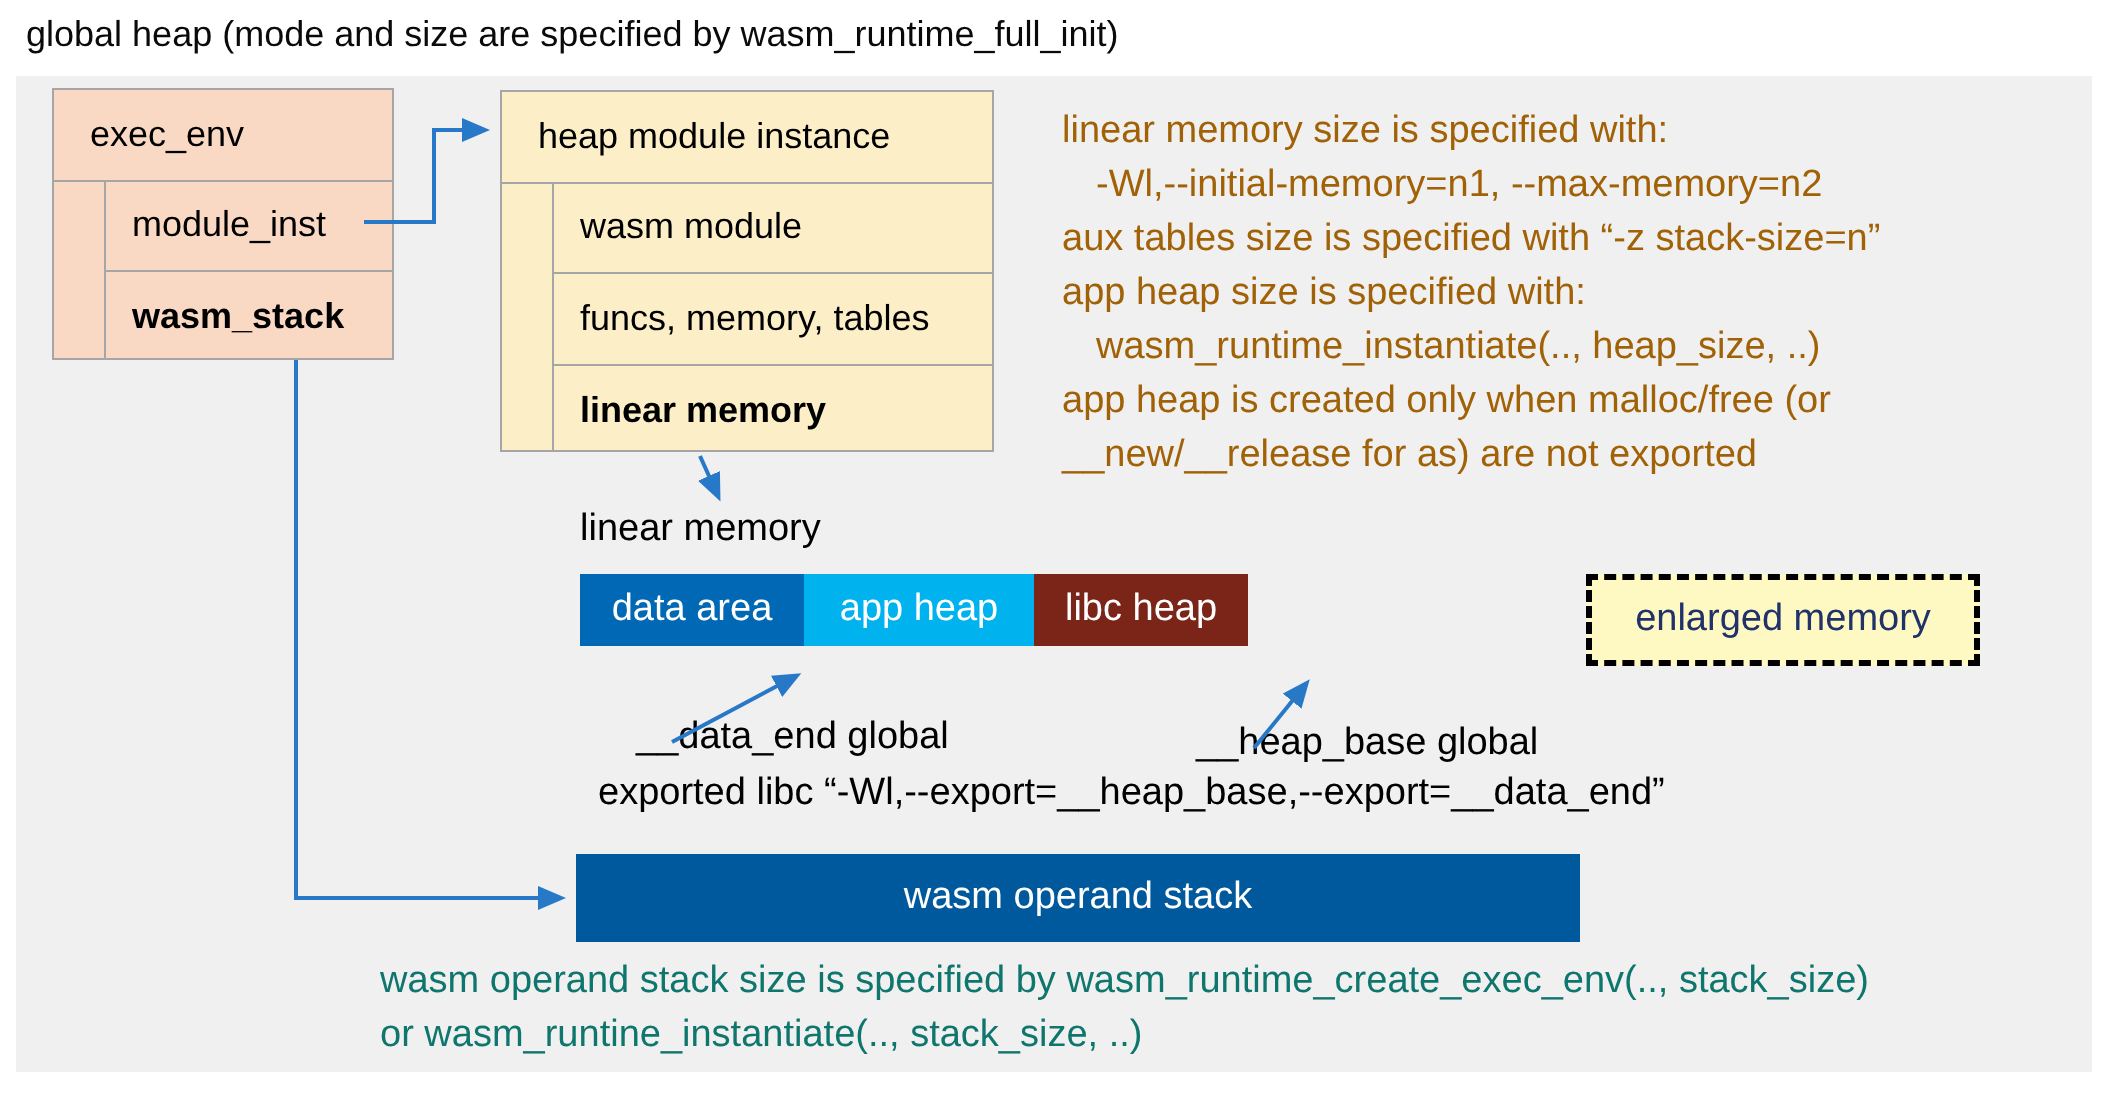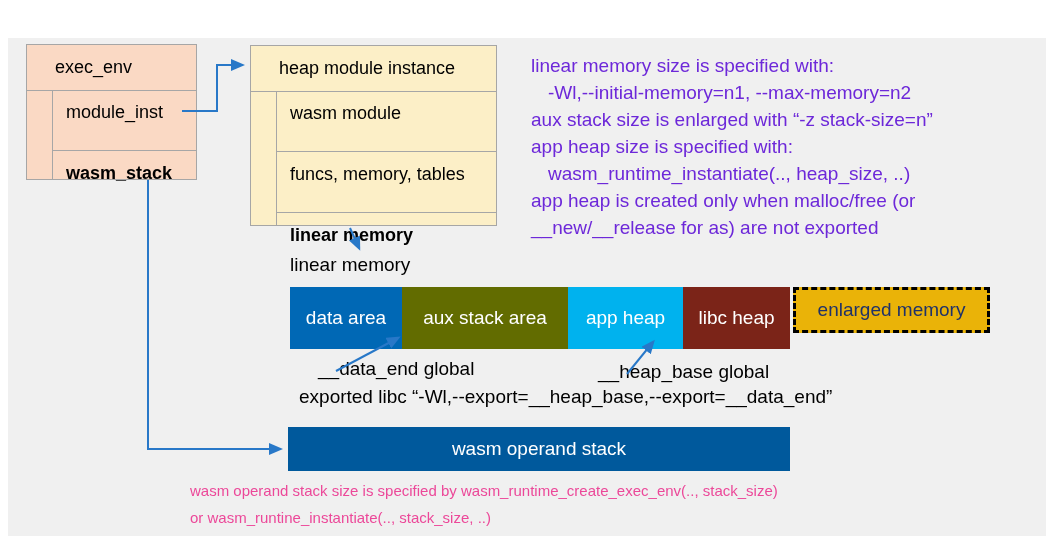--- a/index.html
+++ b/index.html
@@ -3,60 +3,61 @@
 <meta charset="utf-8">
 <style>
   html,body { margin:0; padding:0; background:#ffffff; font-family:"Liberation Sans", sans-serif; }
   .stage { position:relative; width:1054px; height:547px; background:#ffffff; overflow:hidden; color:#000; }
   .panel { position:absolute; left:8px; top:38px; width:1038px; height:498px; background:var(--panel-bg); }
   .page-title { position:absolute; left:13px; top:7px; font-size:18px; font-weight:500; color:#0a0a0a; }
 
   .box { position:absolute; border:1px solid var(--box-border); box-sizing:border-box; }
   .pink { background:var(--box-pink); }
   .cream { background:var(--box-cream); }
-  .box-title { height:45px; line-height:45px; padding-left:28px; font-size:18px; border-bottom:1px solid var(--box-border); }
+  .box-title { height:45px; line-height:45px; padding-left:18px; font-size:18px; border-bottom:1px solid var(--box-border); }
   .inner-col { position:absolute; left:25px; top:45px; right:0; bottom:0; border-left:1px solid var(--box-border); }
-  .inner-row { height:61px; line-height:45px; padding-left:13px; font-size:18px; border-bottom:1px solid var(--box-border); box-sizing:border-box; overflow:hidden; white-space:nowrap; }
+  .inner-row { height:46px; line-height:45px; padding-left:13px; font-size:18px; border-bottom:1px solid var(--box-border); box-sizing:border-box; overflow:hidden; white-space:nowrap; }
   .inner-row:last-child { border-bottom:none;font-weight:bold; }
 
-  .notes { position:absolute; left:531px; top:52px; font-size:19px; line-height:27px; color:#6d28d9; }
+  .notes { position:absolute; left:531px; top:52px; font-size:19px; line-height:27px; color:#a16207; }
   .notes .indent { padding-left:17px; }
 
   .lm-label { position:absolute; left:290px; top:254px; font-size:19px; }
 
-  .membar { position:absolute; left:290px; top:287px; height:62px; display:flex; }
+  .membar { position:absolute; left:290px; top:287px; height:36px; display:flex; }
   .seg { color:#fff; font-size:19px; display:flex; align-items:center; justify-content:center; white-space:nowrap; }
   .seg-data { width:112px; background:var(--data-area); }
   .seg-aux  { width:166px; background:var(--aux-stack); }
   .seg-app  { width:115px; background:var(--app-heap); }
   .seg-libc { width:107px; background:var(--libc-heap); }
-  .seg-enlarged { position:absolute; left:793px; top:287px; width:191px; height:40px; background:#eab308;
+  .seg-enlarged { position:absolute; left:793px; top:287px; width:191px; height:40px; background:#fef9c3;
                   border:3px dashed #000; color:var(--enlarged-text); font-size:19px;
                   display:flex; align-items:center; justify-content:center; }
 
   .ann-dataend  { position:absolute; left:318px; top:358px; font-size:19px; }
   .ann-heapbase { position:absolute; left:598px; top:361px; font-size:19px; }
   .ann-exported { position:absolute; left:299px; top:386px; font-size:19px; }
 
   .opstack { position:absolute; left:288px; top:427px; width:502px; height:44px; background:var(--operand-stack);
              color:#fff; font-size:19px; display:flex; align-items:center; justify-content:center; }
 
-  .bottom-note { position:absolute; left:190px; top:477px; font-size:15px; line-height:27px; color:#ec4899; }
+  .bottom-note { position:absolute; left:190px; top:477px; font-size:19px; line-height:27px; color:#0f766e; }
 
   .overlay { position:absolute; left:0; top:0; width:1054px; height:547px; pointer-events:none; }
   .arrow { stroke:var(--arrow-blue); stroke-width:2; fill:none; }
   .arrowhead { fill:var(--arrow-blue); }
 </style>
 </head>
 <body>
 
 <div class="stage">
 
   <div class="panel"></div>
 
+  <div class="page-title">global heap (mode and size are specified by wasm_runtime_full_init)</div>
 
   <div class="box pink" style="left:26px; top:44px; width:171px; height:136px;">
     <div class="box-title">exec_env</div>
     <div class="inner-col">
       <div class="inner-row">module_inst</div>
       <div class="inner-row">wasm_stack</div>
     </div>
   </div>
 
   <div class="box cream" style="left:250px; top:45px; width:247px; height:181px;">
@@ -64,31 +65,30 @@
     <div class="inner-col">
       <div class="inner-row">wasm module</div>
       <div class="inner-row">funcs, memory, tables</div>
       <div class="inner-row">linear memory</div>
     </div>
   </div>
 
   <div class="notes">
     <div>linear memory size is specified with:</div>
     <div class="indent">-Wl,--initial-memory=n1, --max-memory=n2</div>
-    <div>aux stack size is enlarged with “-z stack-size=n”</div>
+    <div>aux tables size is specified with “-z stack-size=n”</div>
     <div>app heap size is specified with:</div>
     <div class="indent">wasm_runtime_instantiate(.., heap_size, ..)</div>
     <div>app heap is created only when malloc/free (or</div>
     <div>__new/__release for as) are not exported</div>
   </div>
 
   <div class="lm-label">linear memory</div>
   <div class="membar">
     <div class="seg seg-data">data area</div>
-    <div class="seg seg-aux">aux stack area</div>
     <div class="seg seg-app">app heap</div>
     <div class="seg seg-libc">libc heap</div>
   </div>
   <div class="seg-enlarged">enlarged memory</div>
 
   <div class="ann-dataend">__data_end global</div>
   <div class="ann-heapbase">__heap_base global</div>
   <div class="ann-exported">exported libc “-Wl,--export=__heap_base,--export=__data_end”</div>
 
   <div class="opstack">wasm operand stack</div>

